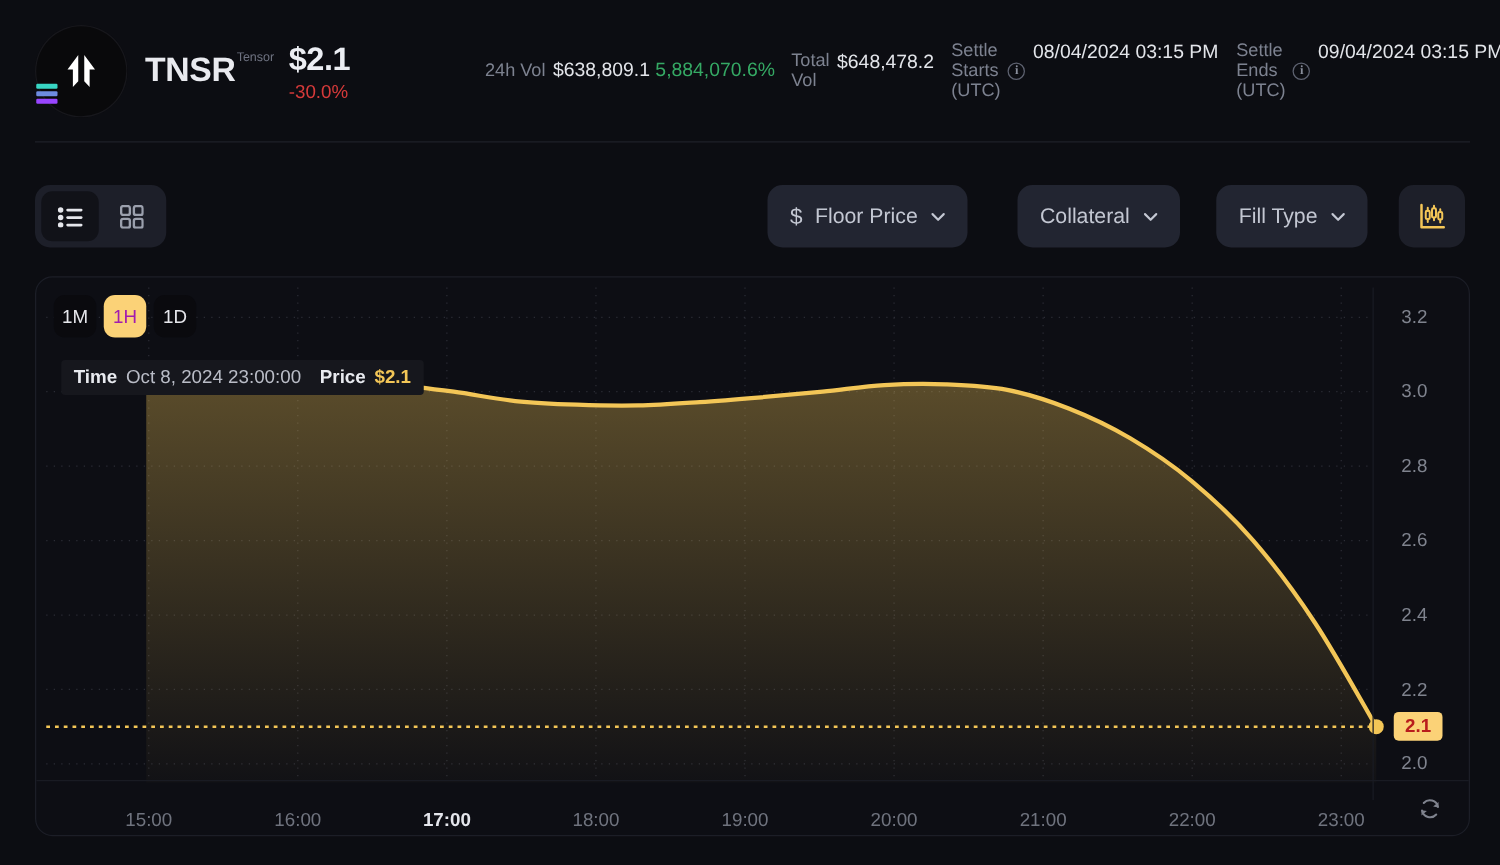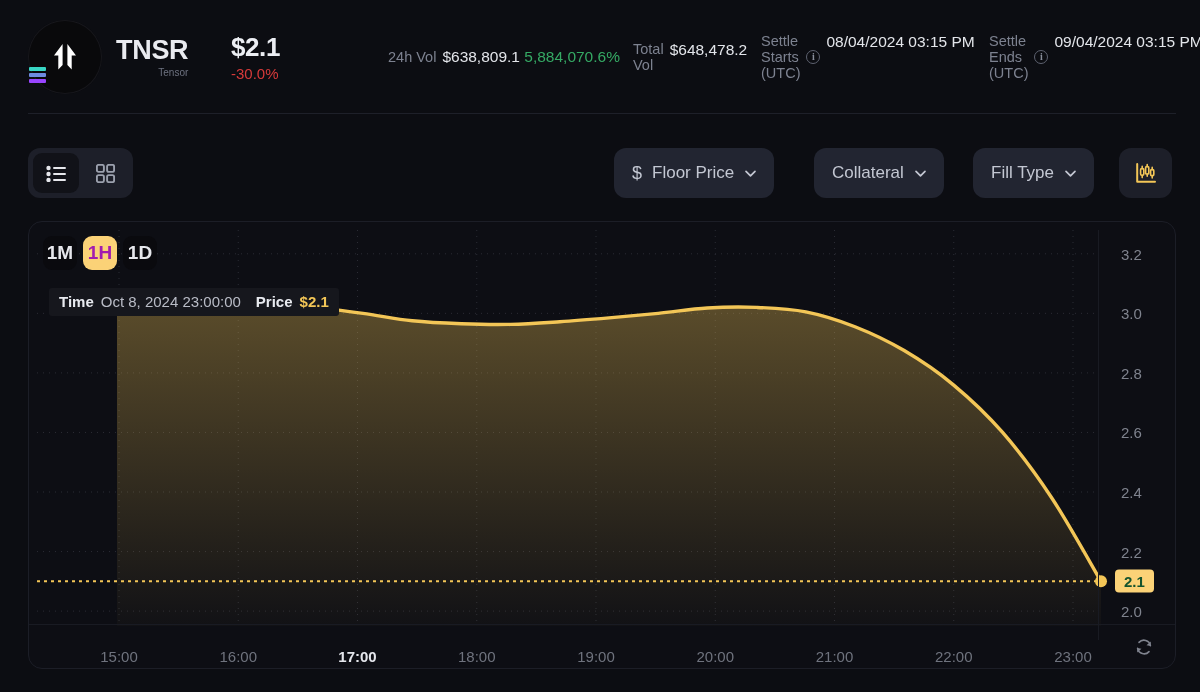--- a/index.html
+++ b/index.html
@@ -34,21 +34,21 @@
   }
   .sol-badge {
     position: absolute; left: 1px; bottom: 11px;
     width: 17px; height: 16px;
     display: flex; flex-direction: column; justify-content: space-between;
   }
   .sol-badge i { display: block; height: 4px; border-radius: 1px; }
   .sol-badge i:nth-child(1) { background: #38d6c4; }
   .sol-badge i:nth-child(2) { background: #6e8ce0; }
   .sol-badge i:nth-child(3) { background: #9945ff; }
-  .token-names { display: flex; flex-direction: column; gap: 1px; }
+  .token-names { display: flex; flex-direction: row; gap: 1px; }
   .token-symbol { font-size: 27px; font-weight: 700; color: #e9eaef; letter-spacing: -0.3px; }
   .token-name { font-size: 10px; color: #6e7280; text-align: right; }
 
   .price-block { margin-left: 8px; display: flex; flex-direction: column; gap: 2px; width: 120px; }
   .price-value { font-size: 26px; font-weight: 700; color: #eceef3; letter-spacing: -0.4px; }
   .price-change { font-size: 15px; color: #d63a3a; }
 
   .stat { display: flex; flex-direction: row; gap: 6px; }
   .stat-label {
     font-size: 14.5px; color: #7d8290;
@@ -108,21 +108,21 @@
     width: 1148px; height: 448px;
     border: 1px solid #1c1e27; border-radius: 14px;
     background: #0d0e14; overflow: hidden;
   }
   .range-tabs {
     position: absolute; left: 14px; top: 14px; display: flex; gap: 6px; z-index: 6;
   }
   .range-tab {
     width: 34px; height: 34px; border-radius: 9px;
     background: #0a0a0e; color: #e6e7ec;
-    font-size: 19px; font-weight: 700;
+    font-size: 15px; font-weight: 400;
     display: flex; align-items: center; justify-content: center; cursor: pointer;
   }
   .range-tab.active { background: #fbd277; color: #a21caf; }
 
   .chart-svg { position: absolute; left: 0; top: 0; width: 1148px; height: 448px; }
 
   .tooltip {
     position: absolute; left: 20px; top: 66px; z-index: 5;
     background: #16171d; padding: 5px 10px 6px 10px; border-radius: 3px;
     font-size: 15px; white-space: nowrap; display: flex; align-items: baseline; gap: 7px;
@@ -132,21 +132,21 @@
   .tt-price-key { color: #e8eaef; font-weight: 700; margin-left: 8px; }
   .tt-price-val { color: #f3c657; font-weight: 700; }
 
   .y-labels { position: absolute; right: 0; top: 0; width: 76px; height: 448px; z-index: 4; }
   .y-lab {
     position: absolute; left: 22px; font-size: 15px; color: #7f838e;
     transform: translateY(-50%);
   }
   .price-badge {
     position: absolute; left: 16px; transform: translateY(-50%);
-    background: #fbd277; color: #14532d; font-size: 15px; font-weight: 600;
+    background: #fbd277; color: #b91c1c; font-size: 15px; font-weight: 600;
     padding: 3px 9px; border-radius: 4px;
   }
   .y-axis-line {
     position: absolute; right: 76px; top: 8px; width: 1px; height: 410px;
     background: #191b23;
   }
 
   .x-axis {
     position: absolute; left: 0; bottom: 0; width: 1148px; height: 44px;
     border-top: 1px solid #191b23; z-index: 4;

